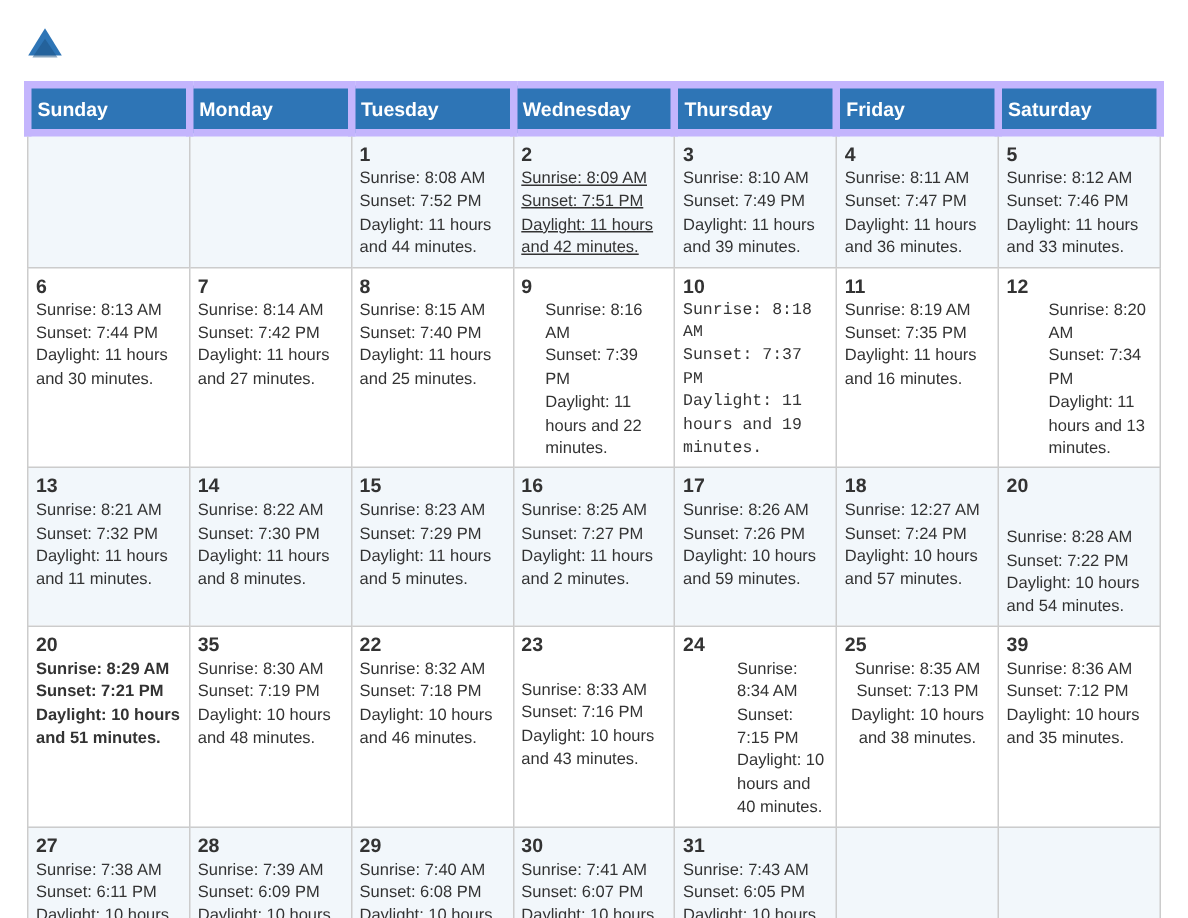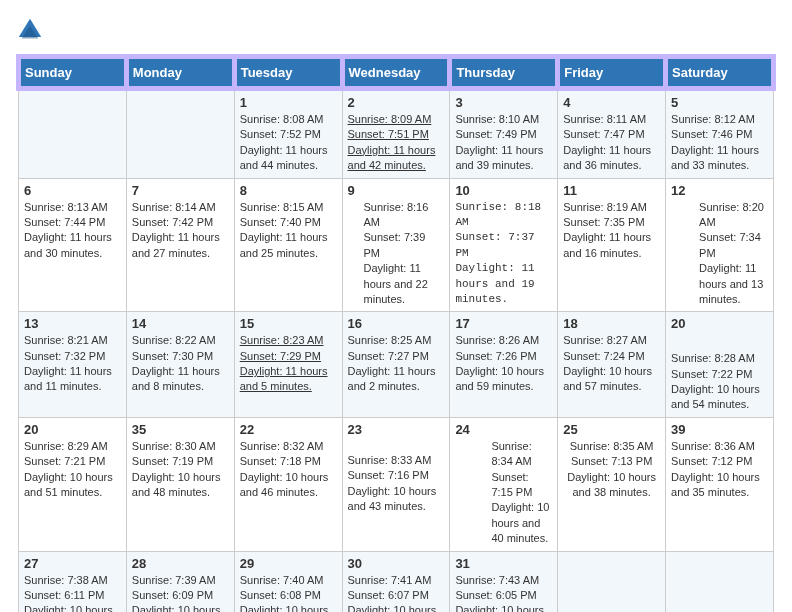--- a/index.html
+++ b/index.html
@@ -204,53 +204,53 @@
 Daylight: 11 hours and 11 minutes.</div>
         </td>
         <td>
           <span class="day-num">14</span>
           <div class="day-info" style="white-space: pre-line;">Sunrise: 8:22 AM
 Sunset: 7:30 PM
 Daylight: 11 hours and 8 minutes.</div>
         </td>
         <td>
           <span class="day-num">15</span>
-          <div class="day-info" style="white-space: pre-line; text-decoration: underline;">Sunrise: 8:23 AM
+          <div class="day-info" style="white-space: pre-line;">Sunrise: 8:23 AM
 Sunset: 7:29 PM
 Daylight: 11 hours and 5 minutes.</div>
         </td>
         <td>
           <span class="day-num">16</span>
           <div class="day-info" style="white-space: pre-line;">Sunrise: 8:25 AM
 Sunset: 7:27 PM
 Daylight: 11 hours and 2 minutes.</div>
         </td>
         <td>
           <span class="day-num">17</span>
           <div class="day-info" style="white-space: pre-line;">Sunrise: 8:26 AM
 Sunset: 7:26 PM
 Daylight: 10 hours and 59 minutes.</div>
         </td>
         <td>
           <span class="day-num">18</span>
-          <div class="day-info" style="white-space: pre-line;">Sunrise: 8:27 AM
+          <div class="day-info" style="white-space: pre-line;">Sunrise: 12:27 AM
 Sunset: 7:24 PM
 Daylight: 10 hours and 57 minutes.</div>
         </td>
         <td>
           <span class="day-num">20</span>
           <div class="day-info" style="white-space: pre-line; margin-top: 20px;">Sunrise: 8:28 AM
 Sunset: 7:22 PM
 Daylight: 10 hours and 54 minutes.</div>
         </td>
       </tr>
       <tr>
         <td>
           <span class="day-num">20</span>
-          <div class="day-info" style="white-space: pre-line;">Sunrise: 8:29 AM
+          <div class="day-info" style="white-space: pre-line; font-weight: bold;">Sunrise: 8:29 AM
 Sunset: 7:21 PM
 Daylight: 10 hours and 51 minutes.</div>
         </td>
         <td>
           <span class="day-num">35</span>
           <div class="day-info" style="white-space: pre-line;">Sunrise: 8:30 AM
 Sunset: 7:19 PM
 Daylight: 10 hours and 48 minutes.</div>
         </td>
         <td>

